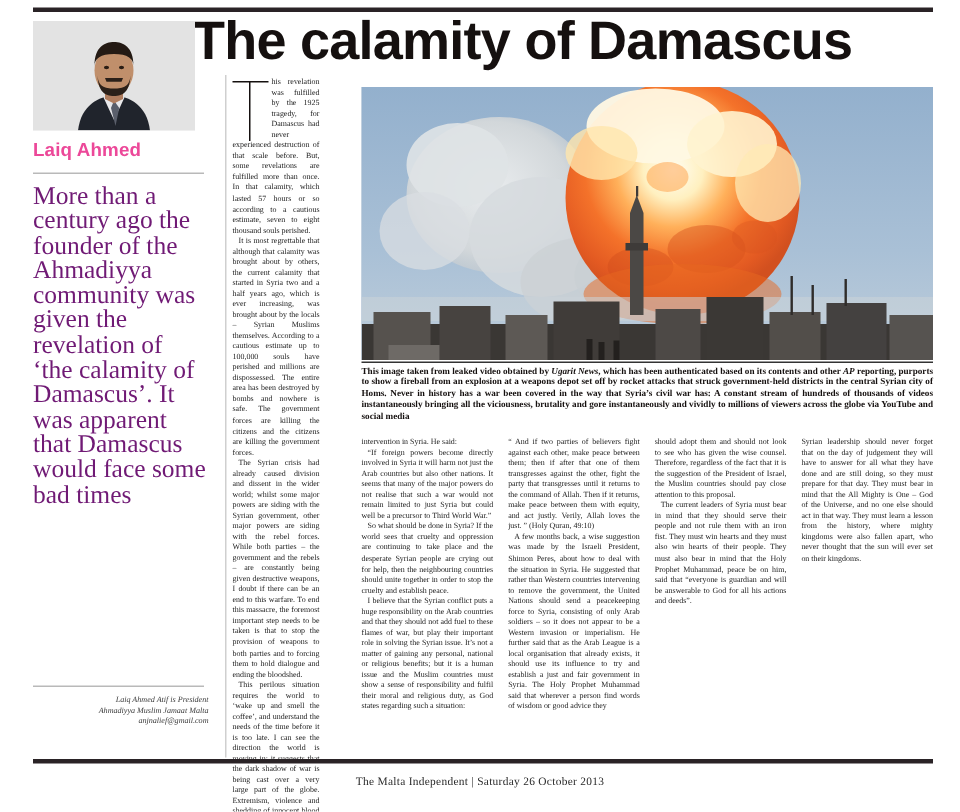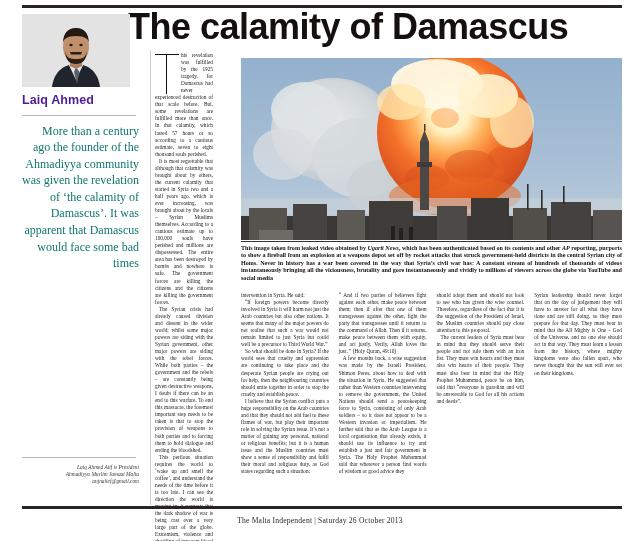--- a/index.html
+++ b/index.html
@@ -43,34 +43,33 @@
     background:#e3e3e3;
     position:relative; overflow:hidden;
   }
   .portrait svg{ display:block; }
   .byline{
     margin-top:7px;
     font-family:"Liberation Sans", sans-serif;
     font-weight:700;
     font-size:12.5px;
     line-height:13.5px;
-    color:#4c1d95;
+    color:#ec4899;
     letter-spacing:0.1px;
   }
   .rail-sep{
     margin-top:7px; margin-bottom:7px;
     width:114px; height:1px; background:#b9b9b9;
   }
   .standfirst{
     font-family:"Liberation Serif", serif;
-    font-size:12px;
+    font-size:17px;
     line-height:16.6px;
-    color:#0f766e;
+    color:#701a75;
     width:117px;
-    text-align:right;
   }
   .bio{
     position:absolute; left:0px; top:443px; width:117px;
   }
   .bio-sep{ width:114px; height:1px; background:#b9b9b9; margin-bottom:6px; }
   .bio-text{
     font-family:"Liberation Serif", serif;
     font-style:italic;
     font-size:5.4px;
     line-height:7px;

